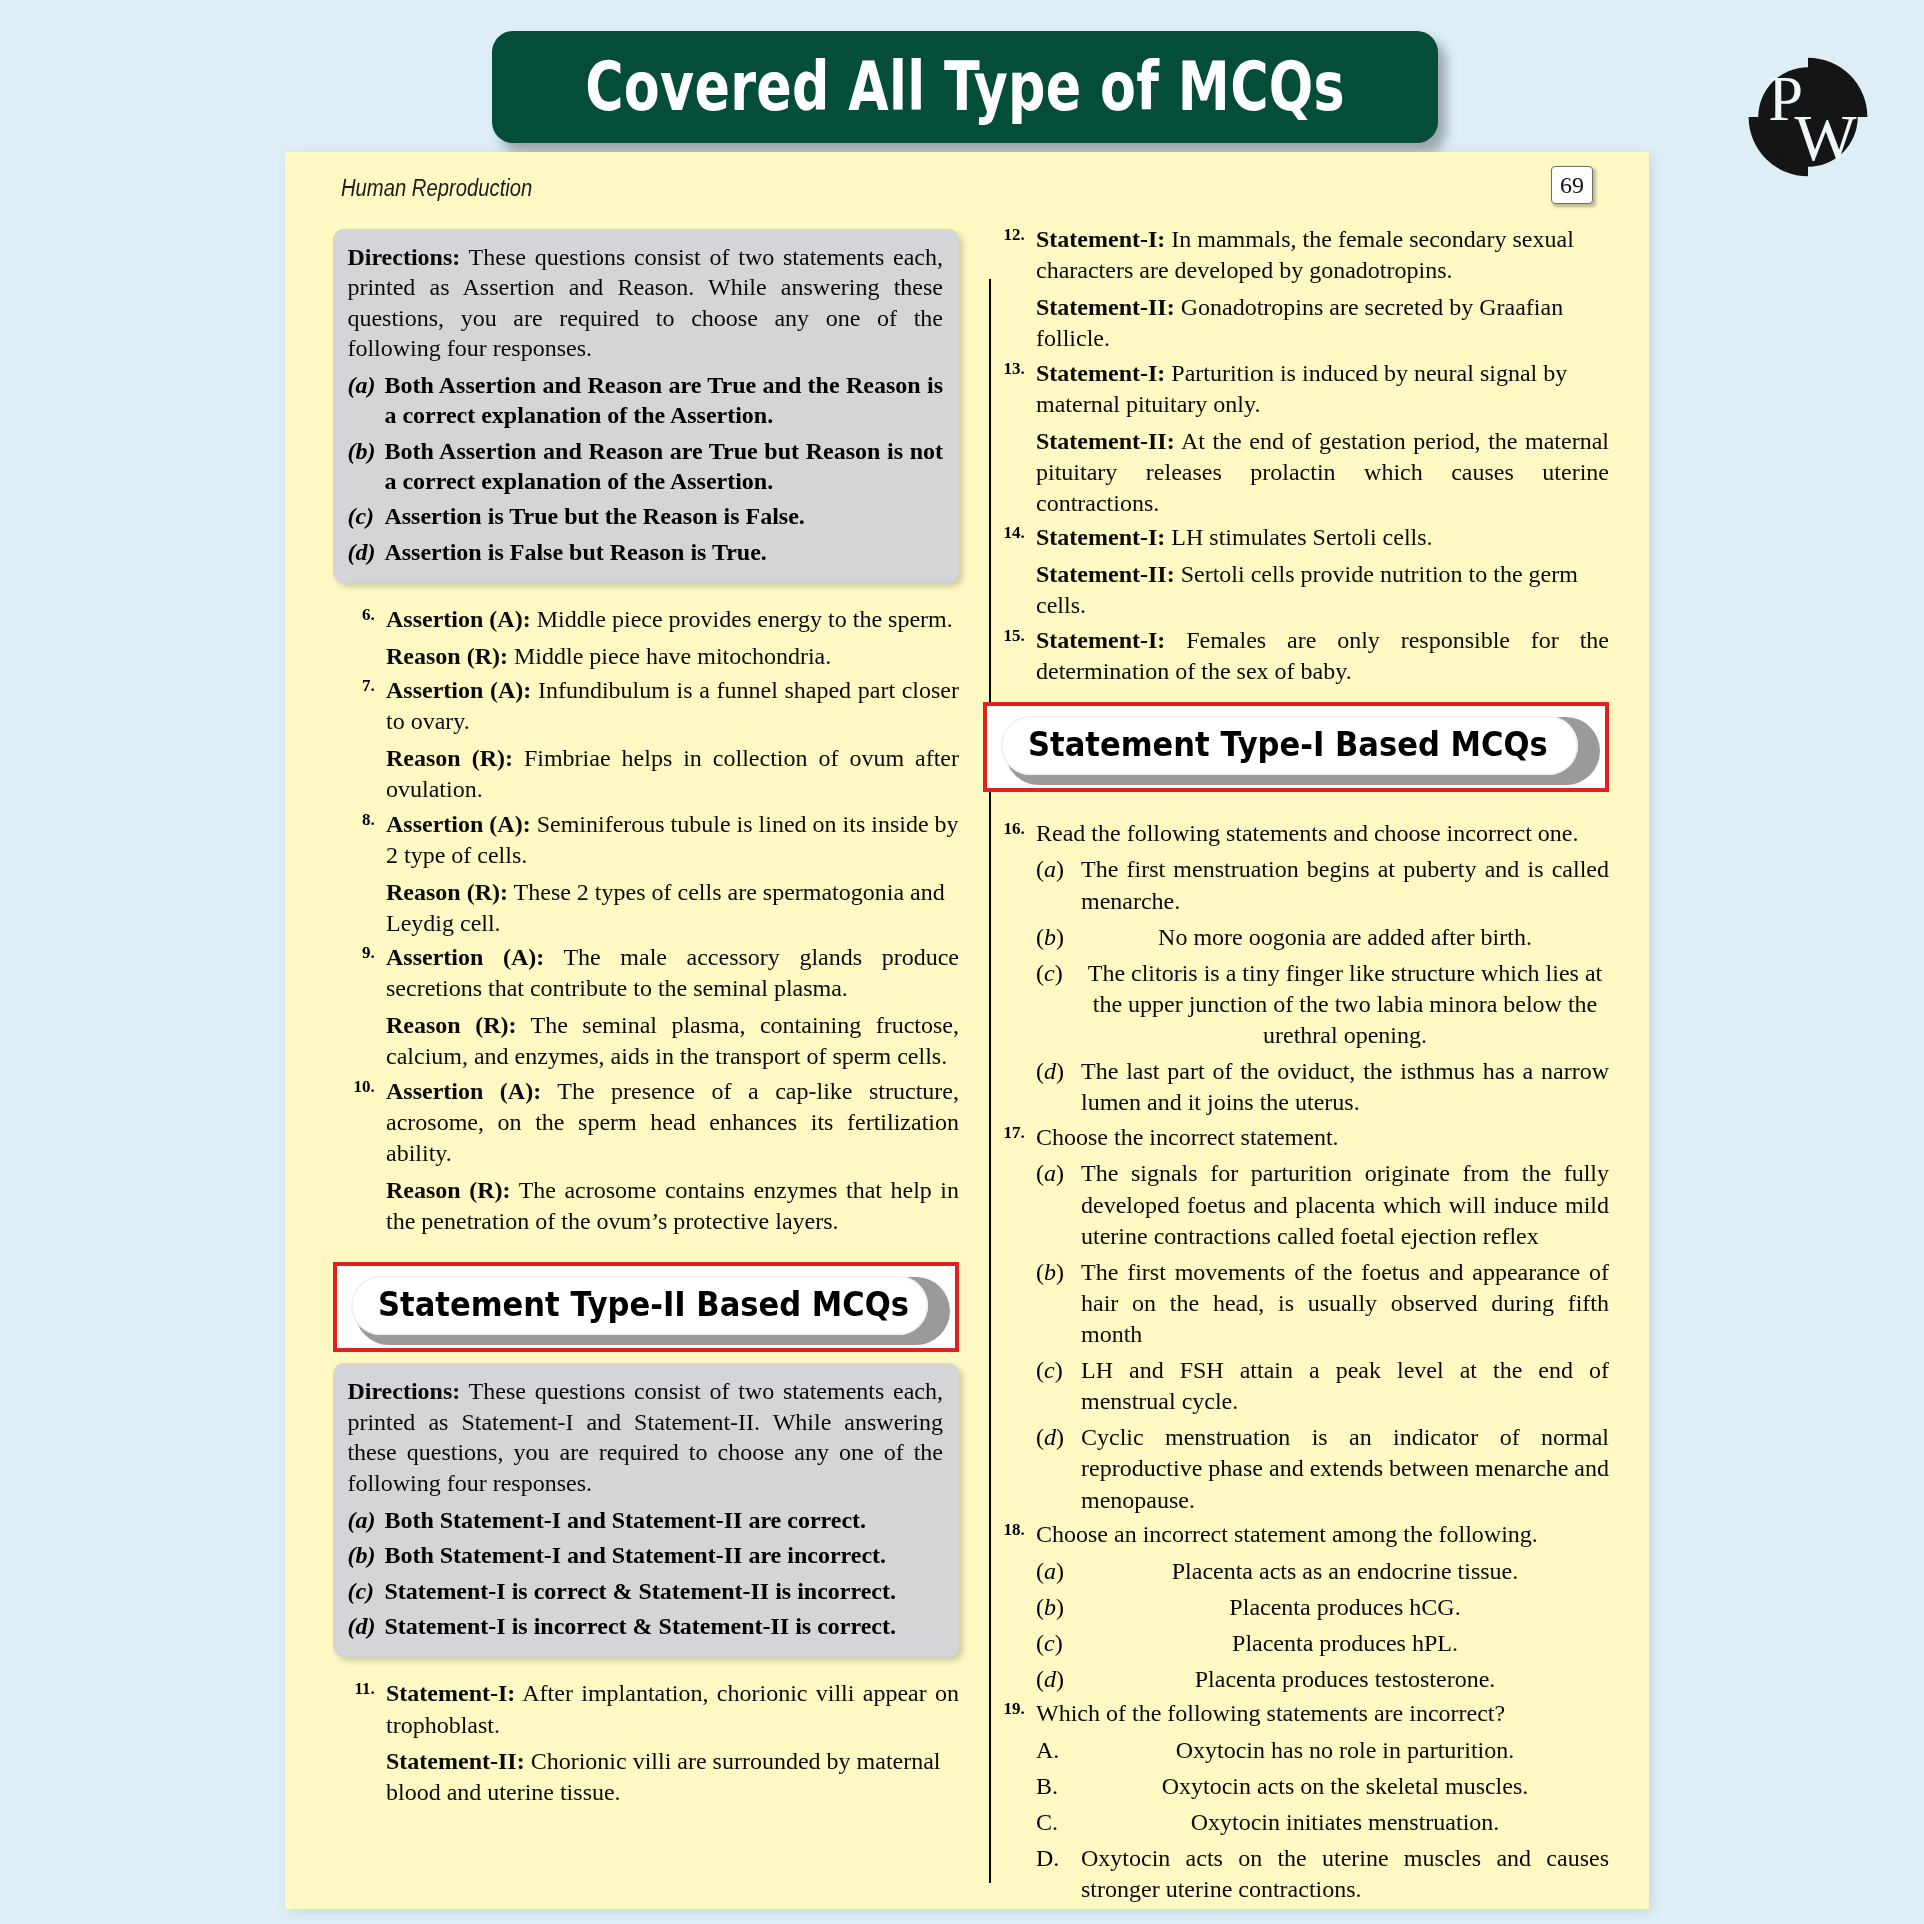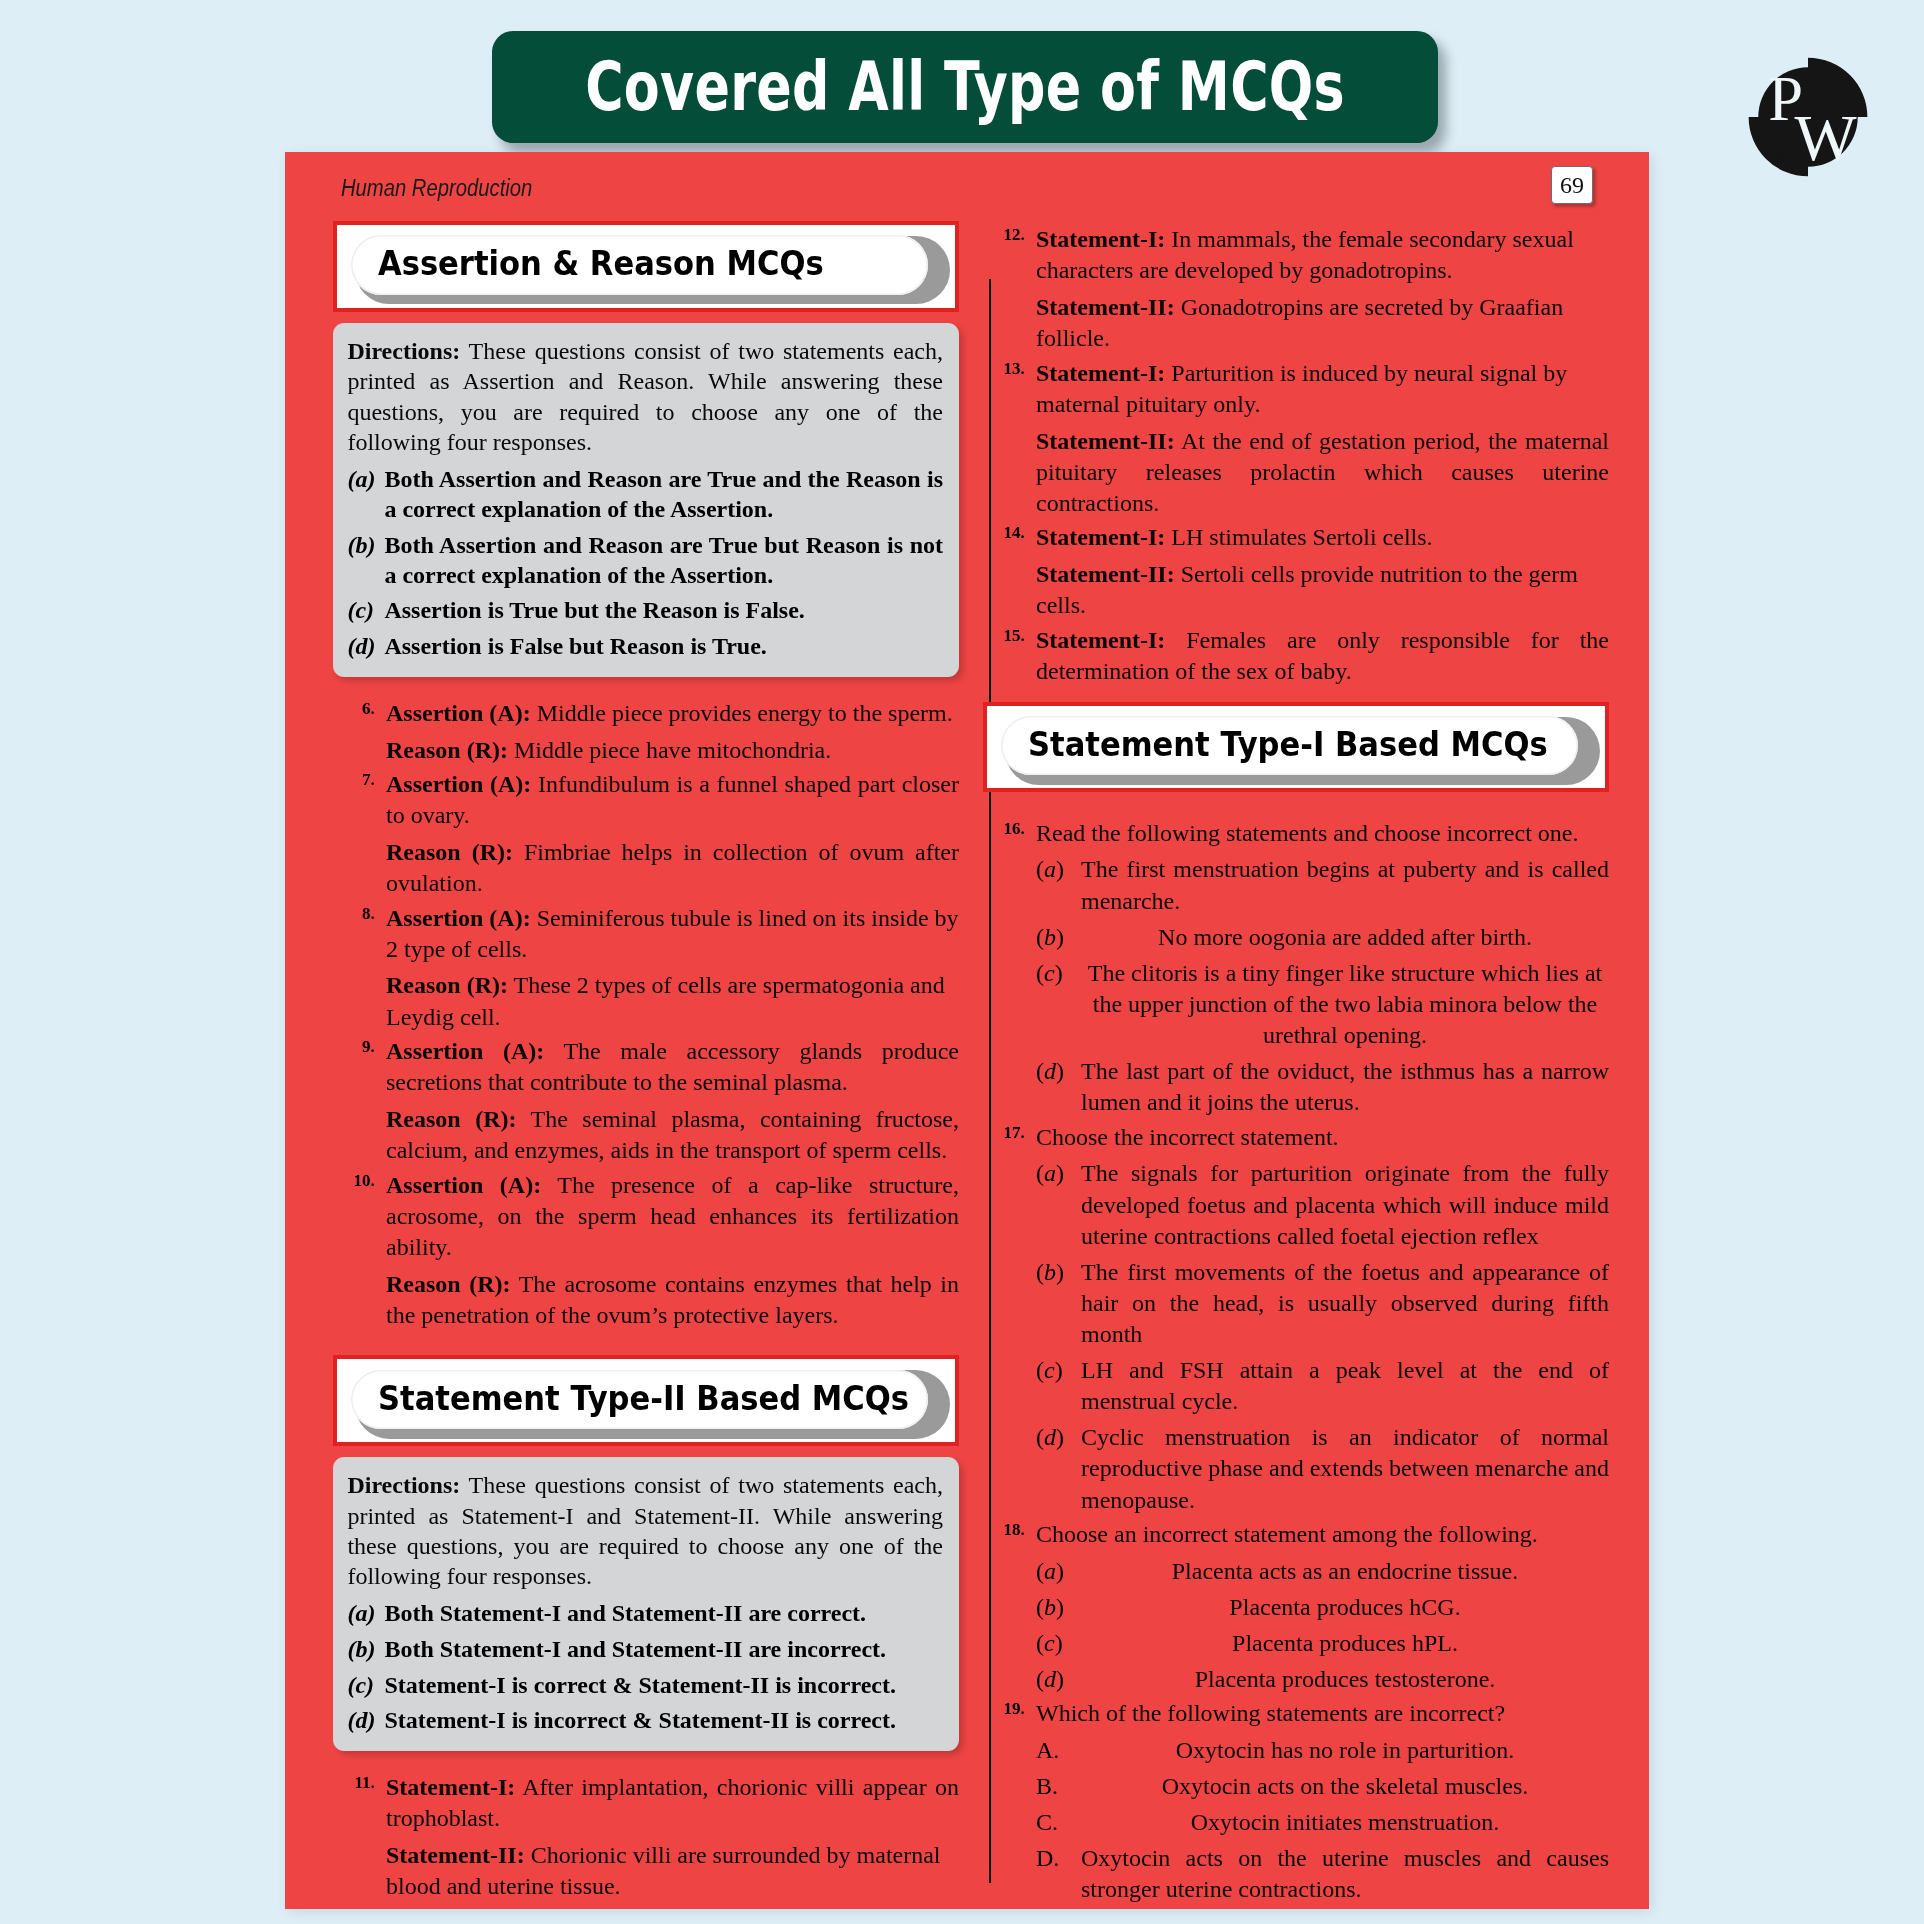--- a/index.html
+++ b/index.html
@@ -58,21 +58,21 @@
     height: 138px;
   }
 
   
   .page {
     position: absolute;
     left: 285px;
     top: 152px;
     width: 1364px;
     height: 1757px;
-    background: #ef4444;
+    background: #fef9c3;
     box-shadow: 3.2px 3.2px 13px rgba(0,0,0,0.10);
   }
 
   
   .runhead {
     position: absolute;
     left: 56px;
     top: 22.5px;
     font-family: "Liberation Sans", sans-serif;
     font-style: italic;
@@ -286,28 +286,20 @@
   <div class="page">
 
     <div class="runhead">Human Reproduction</div>
     <div class="pagenum">69</div>
 
     <div class="cols">
       <div class="divider"></div>
 
       <div class="col col-left">
 
-        <div class="sec">
-          <div class="sec-red">
-            <div class="sec-shadow"></div>
-            <div class="sec-pill">
-              <span class="sec-label">Assertion &amp; Reason MCQs</span>
-            </div>
-          </div>
-        </div>
 
         <div class="dirbox">
           <div class="dir-para">
             <b>Directions:</b>
             <span>These questions consist of two statements each, printed as Assertion and Reason. While answering these questions, you are required to choose any one of the following four responses.</span>
           </div>
           <div class="opt-row">
             <span class="opt-key">(<i>a</i>)</span>
             <span class="opt-txt">Both Assertion and Reason are True and the Reason is a correct explanation of the Assertion.</span>
           </div>

